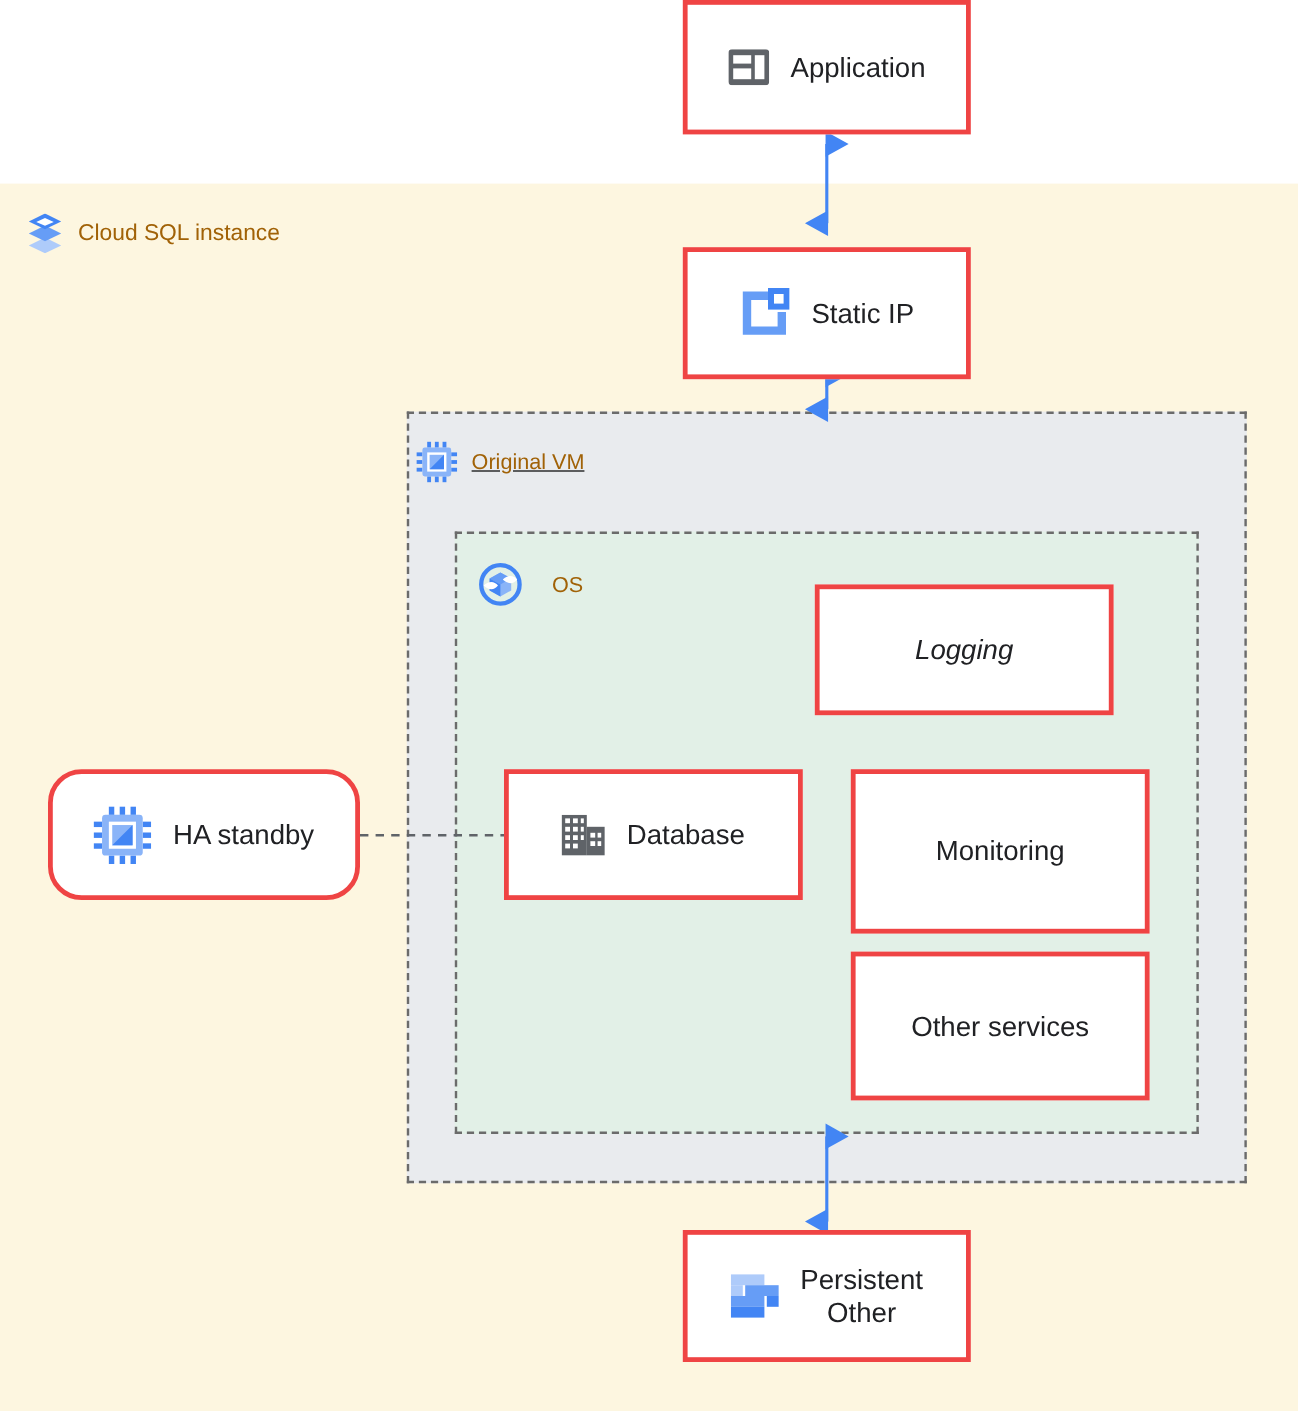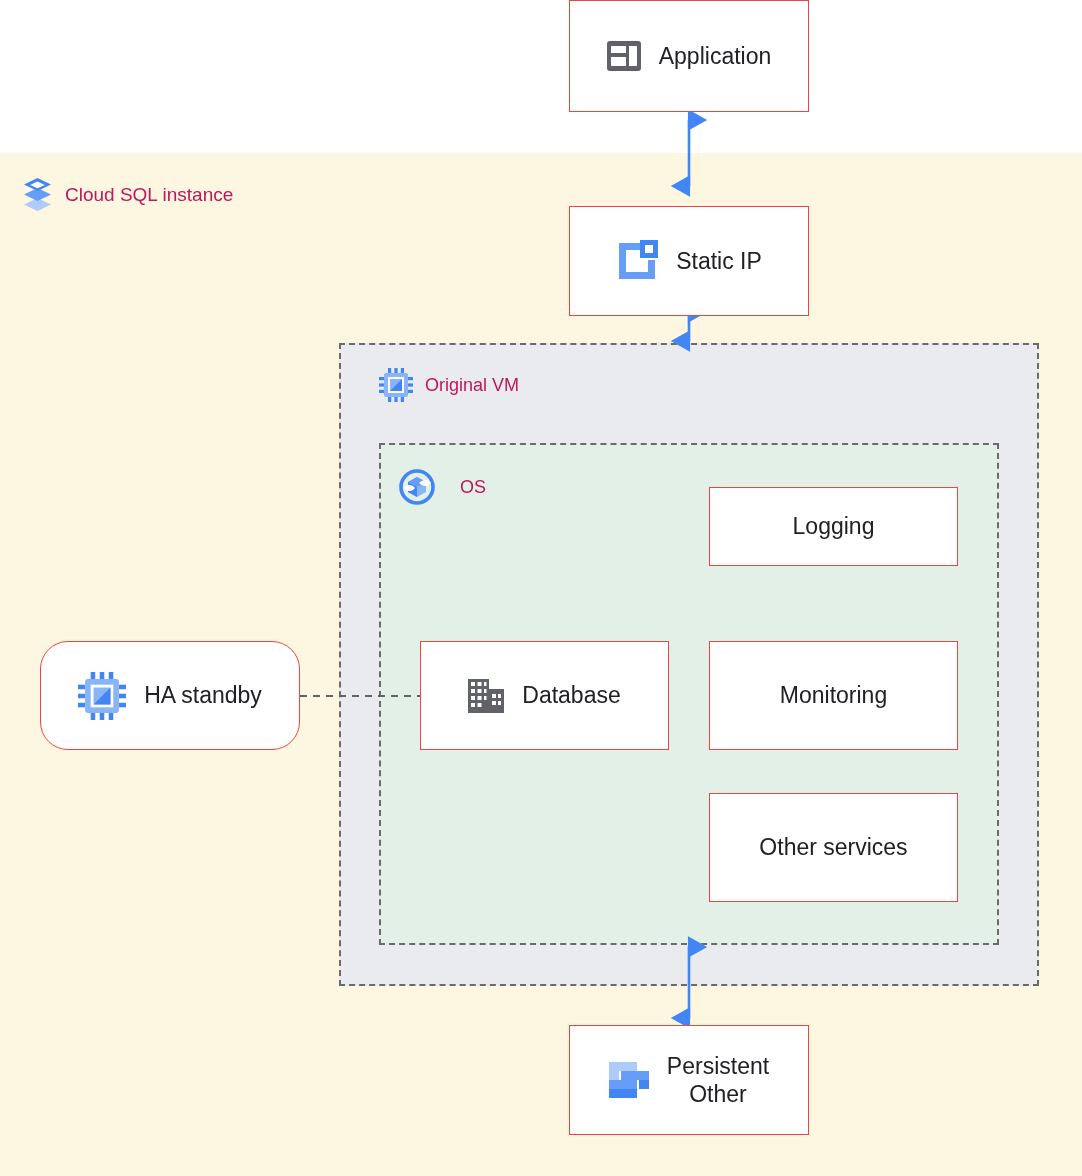--- a/index.html
+++ b/index.html
@@ -50,37 +50,37 @@
   }
 
   
   .region-label {
     position: absolute;
     display: flex;
     align-items: center;
     gap: 12px;
   }
   .region-label .rl-text {
-    color: #be185d;
+    color: #a16207;
     font-size: 19px;
     line-height: 1;
     white-space: nowrap;
   }
   .label-cloudsql { left: 22px; top: 178px; }
   .label-cloudsql .rl-text { font-size: 19px; }
-  .label-vm { left: 379px; top: 368px; }
+  .label-vm { left: 347px; top: 368px; text-decoration: underline; }
   .label-vm .rl-text { font-size: 18px; }
   .label-os { left: 399px; top: 469px; gap: 25px; }
   .label-os .rl-text { font-size: 18px; }
 
   
   .card {
     position: absolute;
     background: #ffffff;
-    border: 1px solid #ef4444;
+    border: 4px solid #ef4444;
     box-sizing: border-box;
     display: flex;
     align-items: center;
     justify-content: center;
     gap: 18px;
   }
   .card .card-text {
     color: #202124;
     font-size: 23px;
     line-height: 1.22;
@@ -89,23 +89,23 @@
     text-align: center;
   }
   .card.multiline .card-text {
     text-align: center;
   }
 
   .card-application   { left: 569px; top: 0px;    width: 240px; height: 112px; }
   .card-staticip      { left: 569px; top: 194px;  width: 240px; height: 110px; margin-top: 12px; }
   .card-hastandby     { left: 40px;  top: 641px;  width: 260px; height: 109px; border-radius: 28px; }
   .card-database      { left: 420px; top: 641px;  width: 249px; height: 109px; }
-  .card-logging       { left: 709px; top: 487px;  width: 249px; height: 79px; }
-  .card-monitoring    { left: 709px; top: 641px;  width: 249px; height: 109px; }
-  .card-otherservices { left: 709px; top: 793px;  width: 249px; height: 109px; }
+  .card-logging       { left: 679px; top: 487px;  width: 249px; height: 109px; font-style: italic; }
+  .card-monitoring    { left: 709px; top: 641px;  width: 249px; height: 137px; }
+  .card-otherservices { left: 709px; top: 793px;  width: 249px; height: 124px; }
   .card-persistentdisk{ left: 569px; top: 1025px; width: 240px; height: 110px; }
 
   
   .icon {
     display: inline-block;
     flex: 0 0 auto;
     line-height: 0;
   }
 
   

